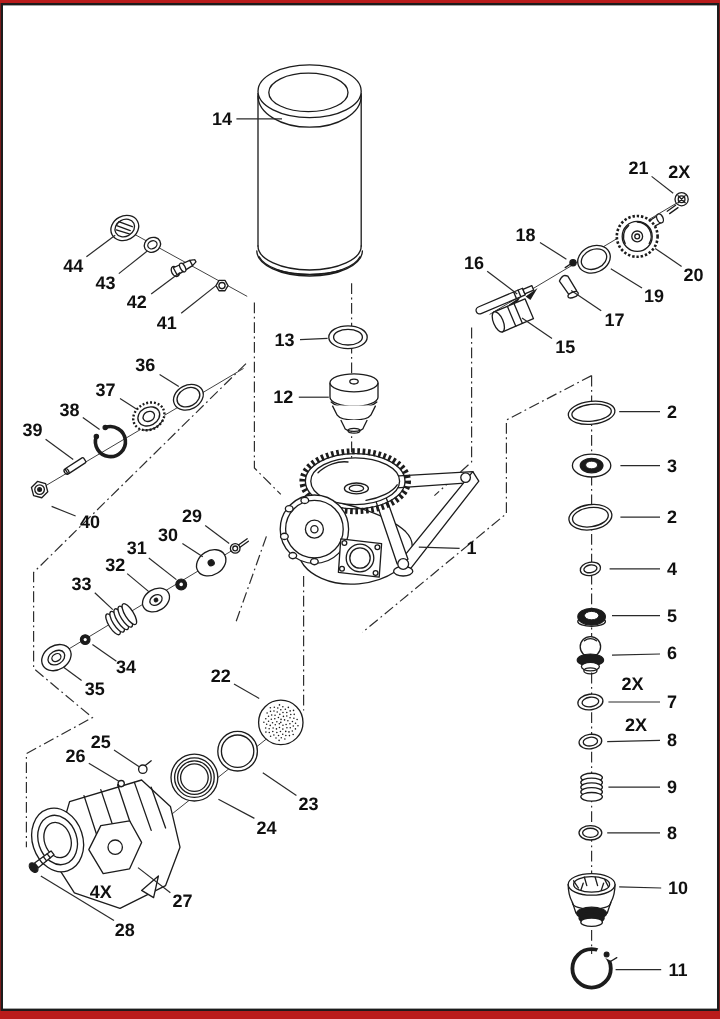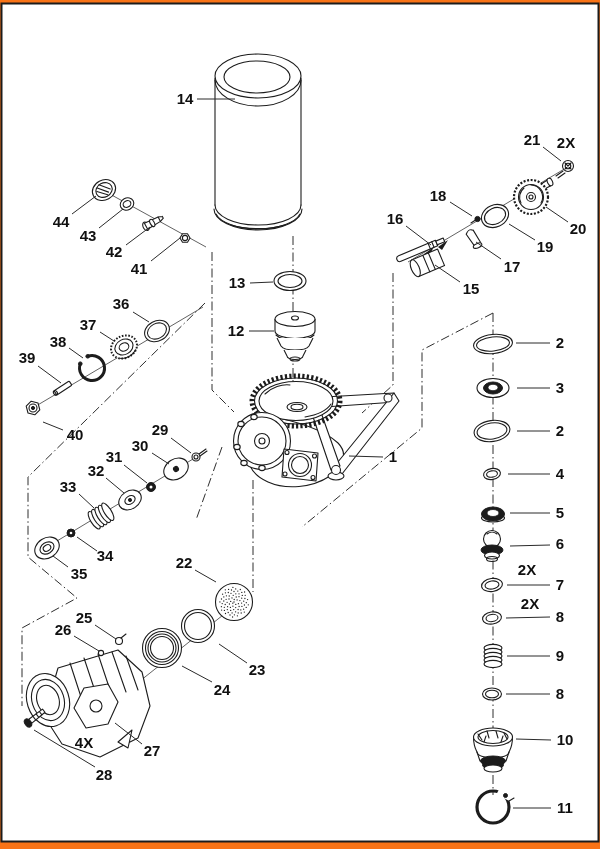--- a/index.html
+++ b/index.html
@@ -1,16 +1,16 @@
 <!DOCTYPE html>
 <html><head>
 <meta charset="utf-8">
 <style>
   html,body{margin:0;padding:0;background:#fff;}
-  .stage{width:600px;height:849px;position:relative;background:#f97316;overflow:hidden;}
+  .stage{width:600px;height:849px;position:relative;background:#b91c1c;overflow:hidden;}
   svg{display:block}
   .lbl{font-family:"Liberation Sans",sans-serif;font-weight:bold;font-size:15px;fill:#101010;}
   .ln{stroke:#2a2a2a;stroke-width:1;fill:none;}
   .art{stroke:#1c1c1c;stroke-width:1.1;fill:none;stroke-linecap:round;stroke-linejoin:round;}
   .artw{stroke:#1c1c1c;stroke-width:1.1;fill:#ffffff;stroke-linejoin:round;}
   .dark{stroke:#1c1c1c;stroke-width:1;fill:#1b1b1b;}
   .dashdot{stroke:#2e2e2e;stroke-width:1;fill:none;stroke-dasharray:9 3 1.5 3;}
   .thin{stroke:#3a3a3a;stroke-width:.8;fill:none;}
 </style>
 </head>

